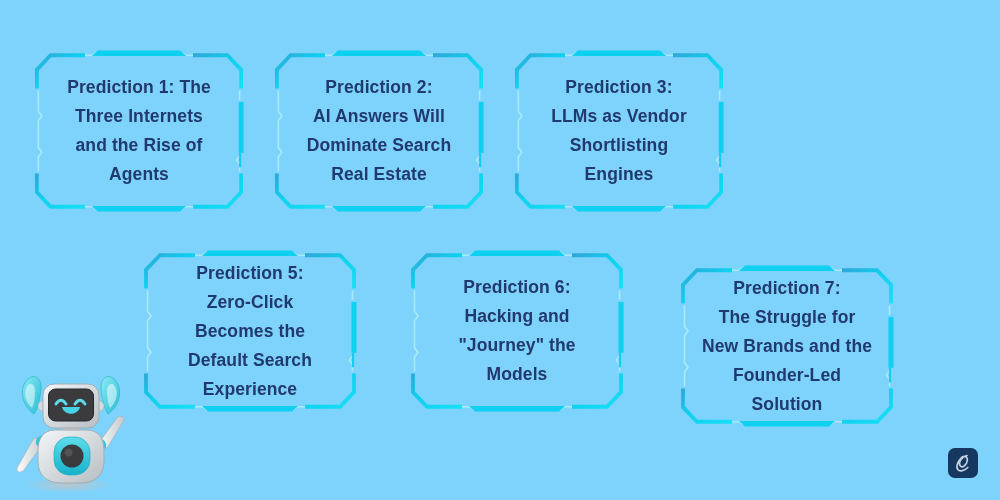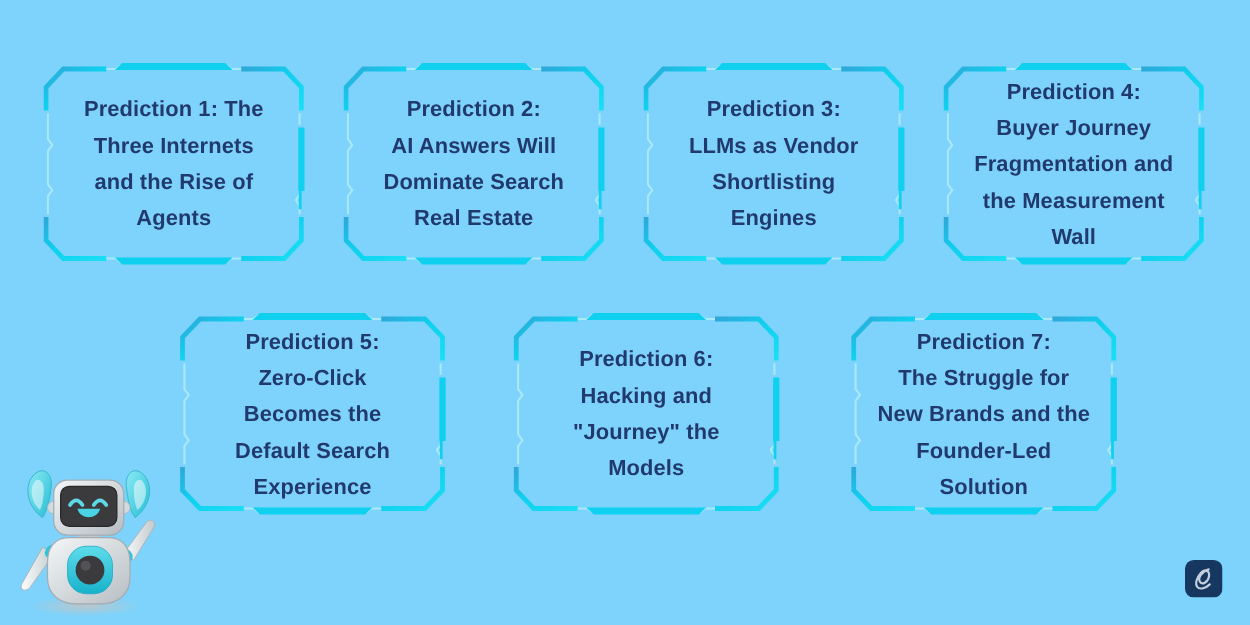--- a/index.html
+++ b/index.html
@@ -78,51 +78,41 @@
   </div>
   <div class="card" style="left:510px;top:49px;width:218px;">
     <svg class="frame" viewBox="0 0 222 158" preserveAspectRatio="none">
         <use href="#hud-frame"></use>
       </svg>
     <div class="card-text">Prediction 3:
 LLMs as Vendor
 Shortlisting
 Engines</div>
   </div>
-  <div class="card" style="left:750px;top:49px;width:218px;">
-    <svg class="frame" viewBox="0 0 222 158" preserveAspectRatio="none">
-        <use href="#hud-frame"></use>
-      </svg>
-    <div class="card-text">Prediction 4:
-Buyer Journey
-Fragmentation and
-the Measurement
-Wall</div>
-  </div>
 
   <div class="card" style="left:139px;top:249px;width:222px;">
     <svg class="frame" viewBox="0 0 222 158" preserveAspectRatio="none">
         <use href="#hud-frame"></use>
       </svg>
     <div class="card-text">Prediction 5:
 Zero-Click
 Becomes the
 Default Search
 Experience</div>
   </div>
   <div class="card" style="left:406px;top:249px;width:222px;">
     <svg class="frame" viewBox="0 0 222 158" preserveAspectRatio="none">
         <use href="#hud-frame"></use>
       </svg>
     <div class="card-text">Prediction 6:
 Hacking and
 "Journey" the
 Models</div>
   </div>
-  <div class="card" style="left:676px;top:249px;width:222px;text-decoration:underline;">
+  <div class="card" style="left:676px;top:264px;width:222px;text-decoration:underline;">
     <svg class="frame" viewBox="0 0 222 158" preserveAspectRatio="none">
         <use href="#hud-frame"></use>
       </svg>
     <div class="card-text">Prediction 7:
 The Struggle for
 New Brands and the
 Founder-Led
 Solution</div>
   </div>
 

